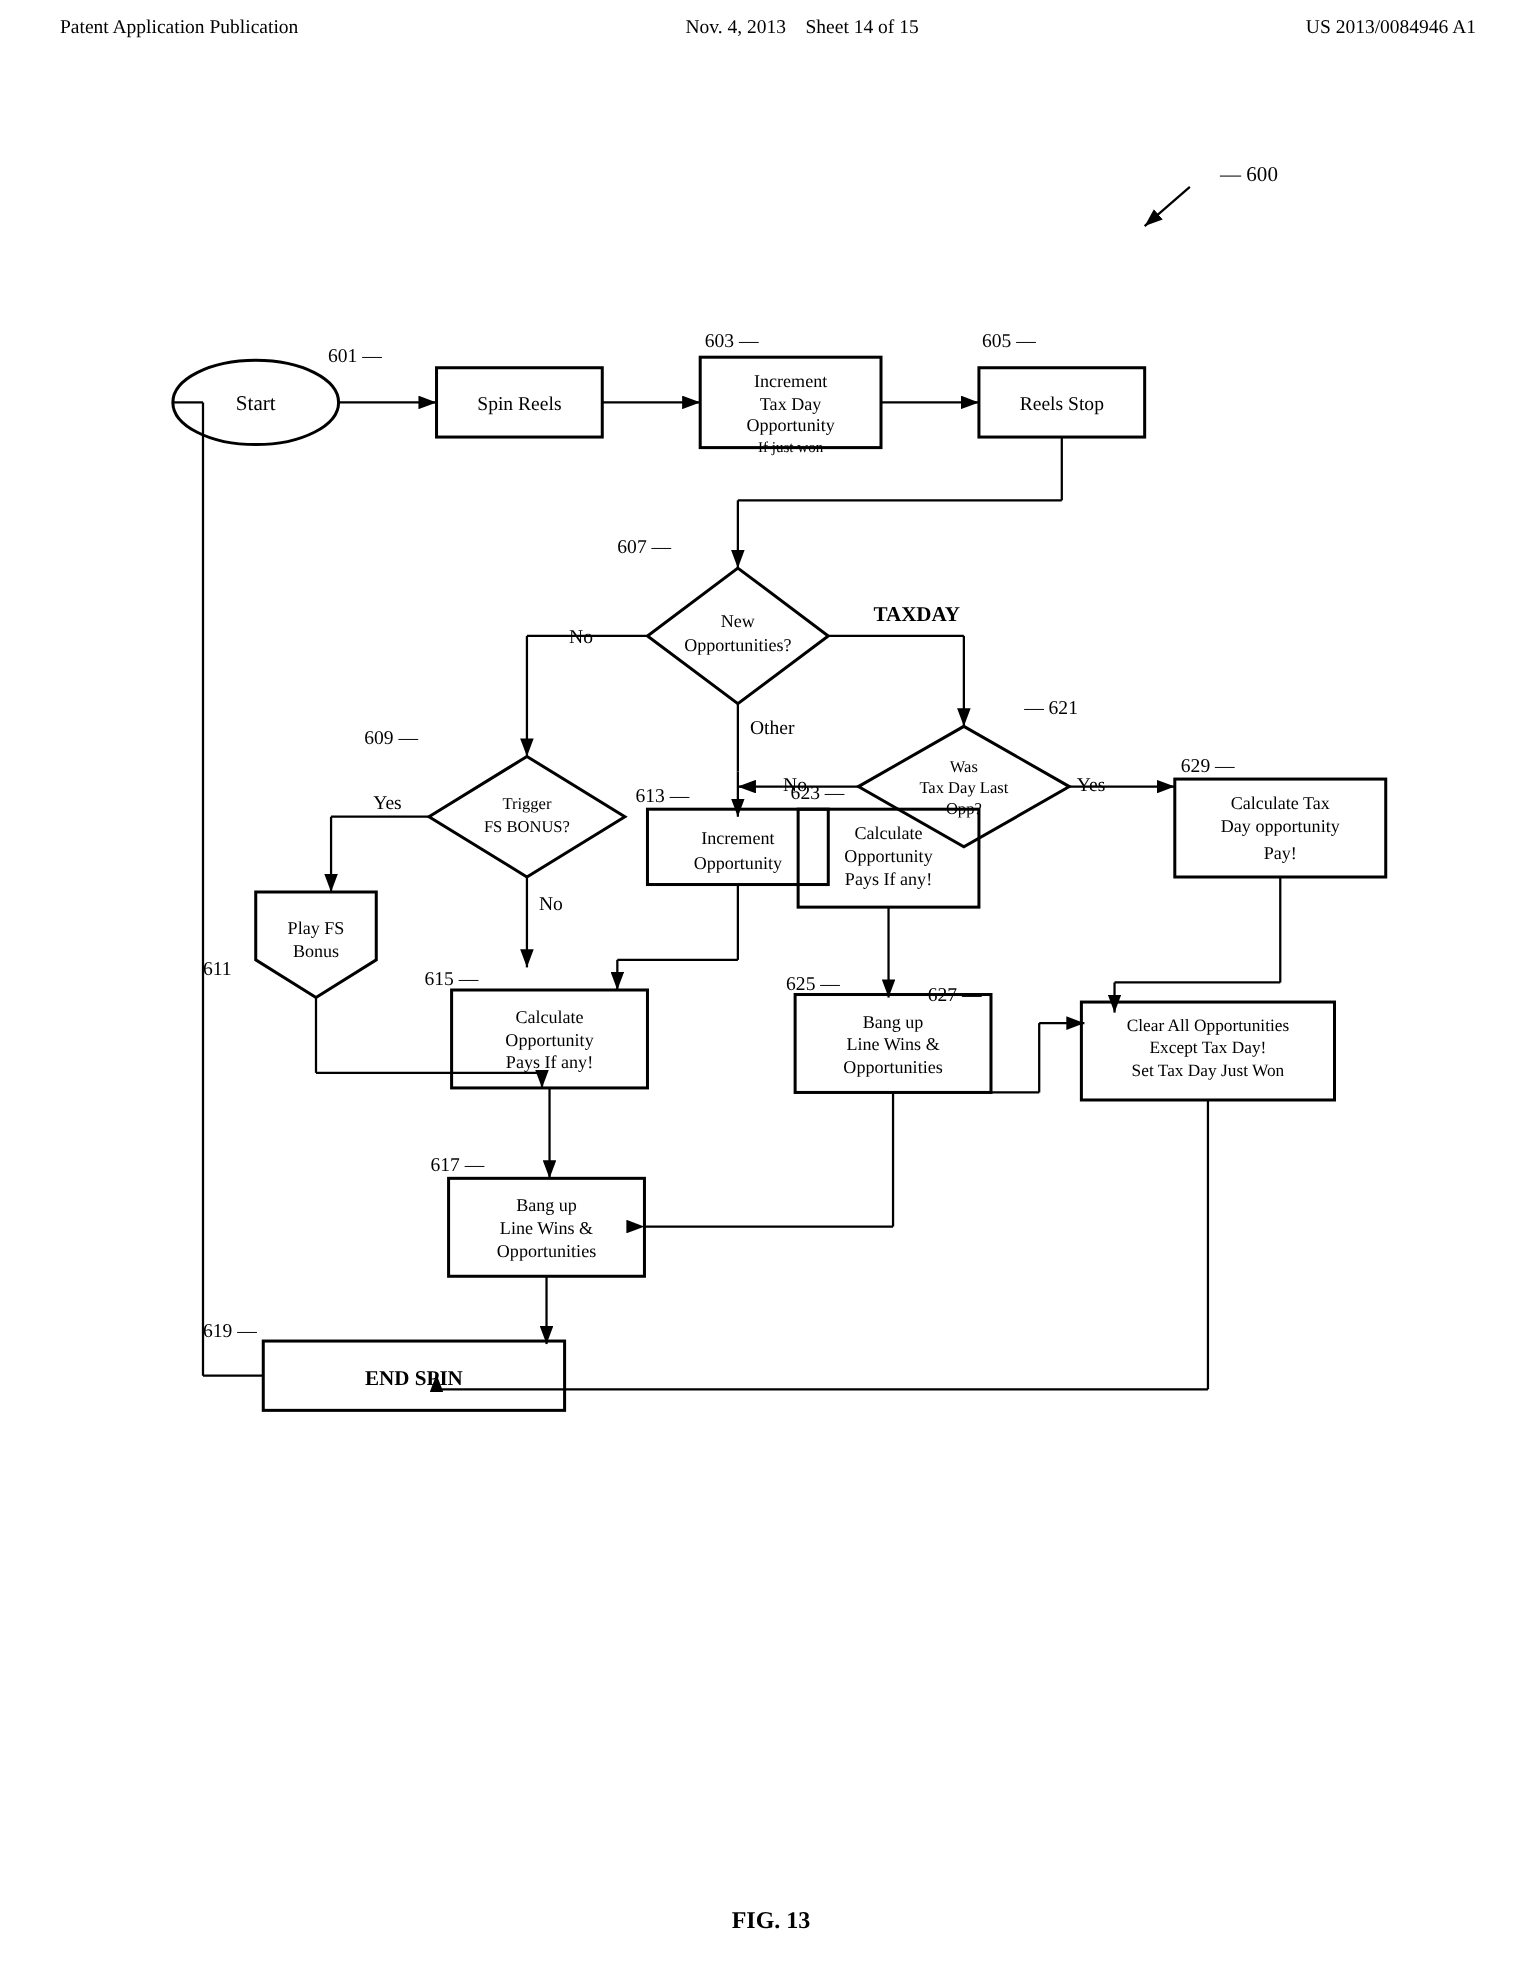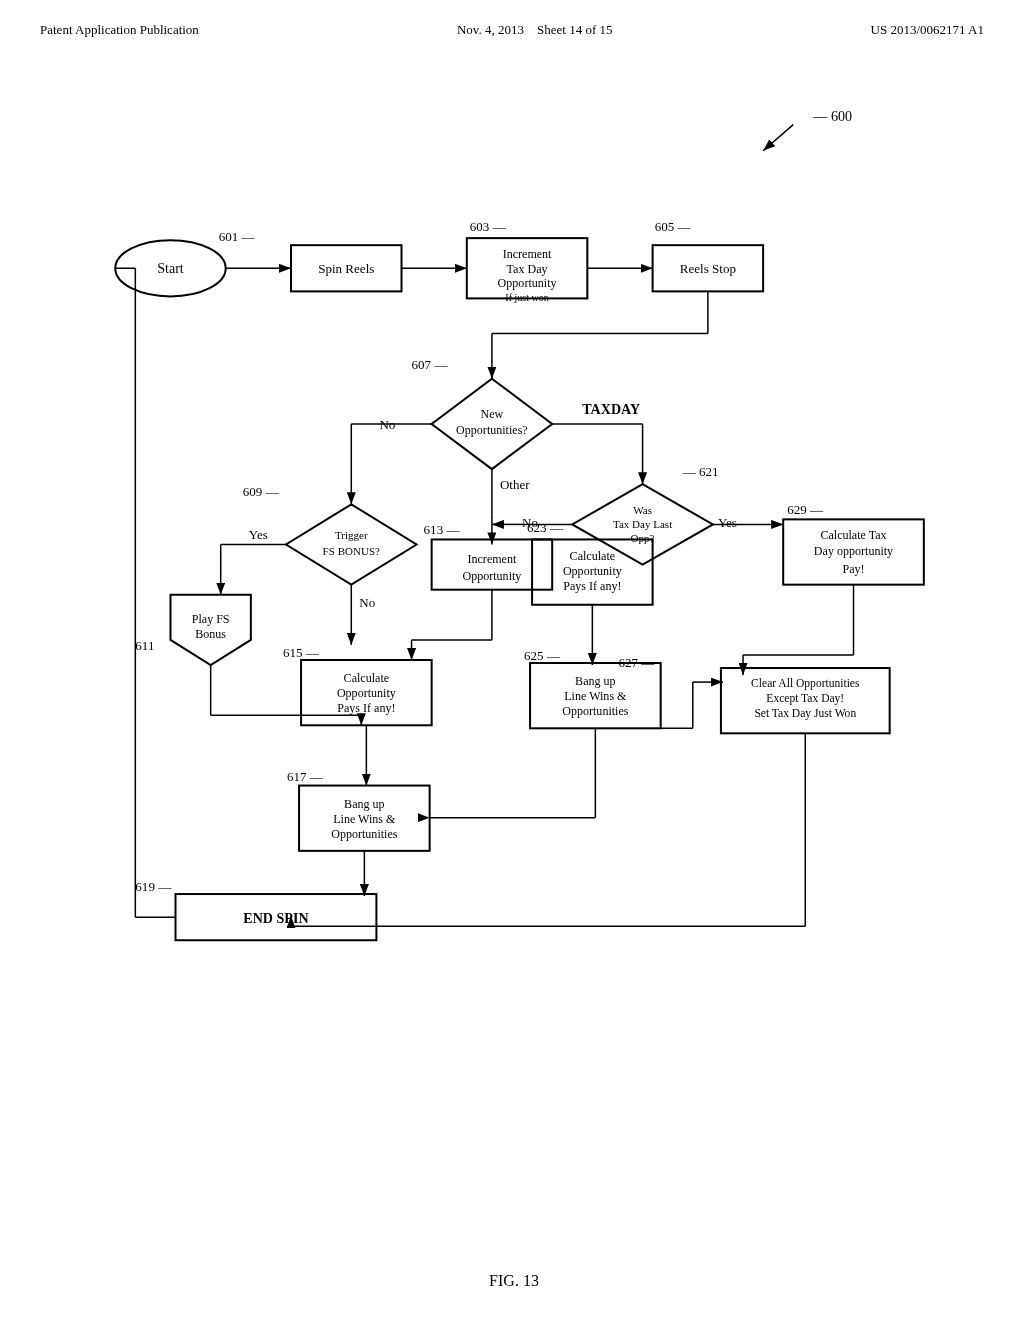--- a/index.html
+++ b/index.html
@@ -8,54 +8,54 @@
       height: 1320px;
       background: #fff;
       font-family: 'Times New Roman', Times, serif;
       position: relative;
       overflow: hidden;
     }
     .header {
       display: flex;
       justify-content: space-between;
       align-items: flex-start;
-      padding: 22px 40px 0 40px;
+      padding: 10px 40px 0 40px;
       font-size: 13px;
     }
     .diagram-container {
       position: absolute;
       top: 80px;
       left: 60px;
       right: 60px;
       bottom: 80px;
     }
     svg {
       width: 100%;
       height: 100%;
     }
     .fig-caption {
       position: absolute;
       bottom: 30px;
       left: 4px;
       right: 0;
       text-align: center;
       font-size: 16px;
-      font-weight: normal;
+      font-weight: bold;
     }
   </style>
 </head>
 <body>
 
 <div class="header">
   <span>Patent Application Publication</span>
   <span>
     <span>Nov. 4, 2013</span>&nbsp;&nbsp;&nbsp;
     <span>Sheet 14 of 15</span>
   </span>
-  <span>US 2013/0062171 A1</span>
+  <span>US 2013/0084946 A1</span>
 </div>
 
 <div class="diagram-container">
   <svg viewBox="0 0 900 1150" xmlns="http://www.w3.org/2000/svg">
     <defs>
       <marker id="arrowhead" markerWidth="8" markerHeight="6" refX="8" refY="3" orient="auto">
         <polygon points="0 0, 8 3, 0 6" fill="#000"></polygon>
       </marker>
     </defs>
 

